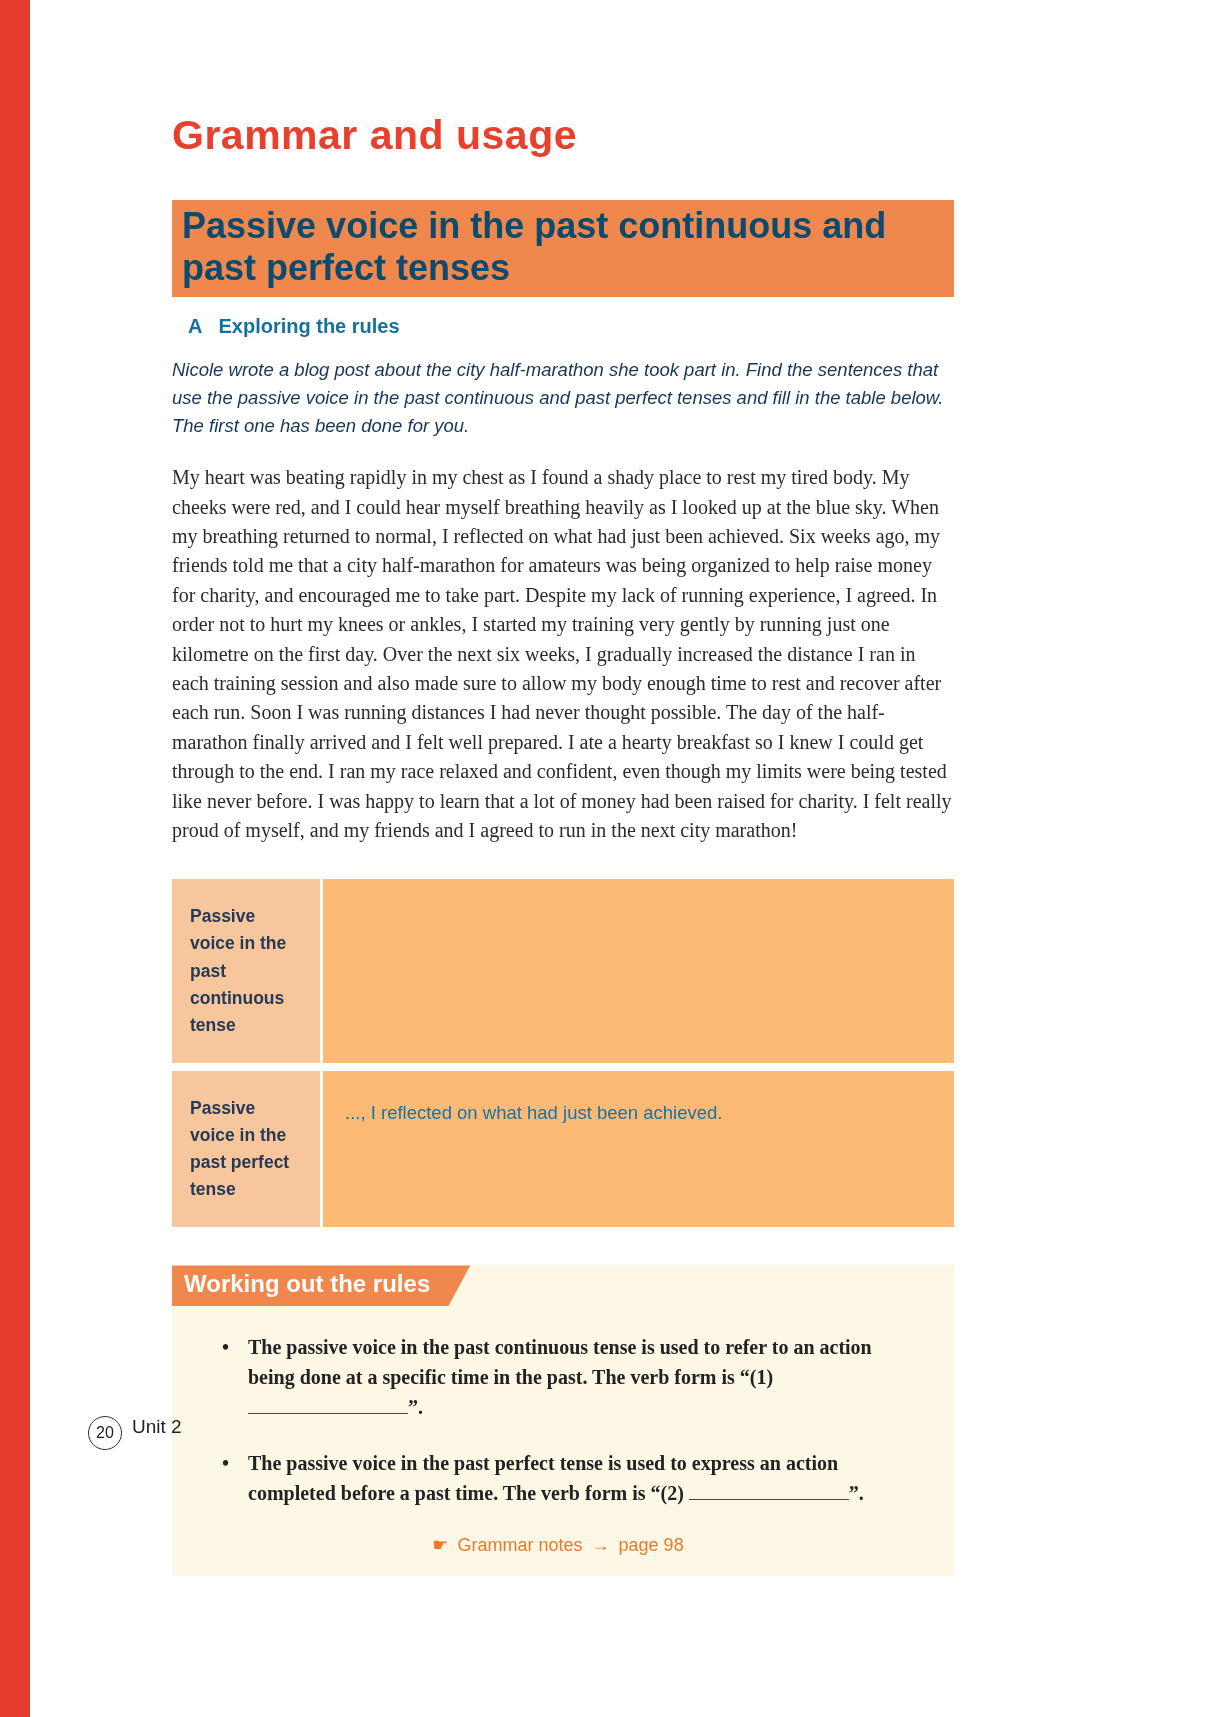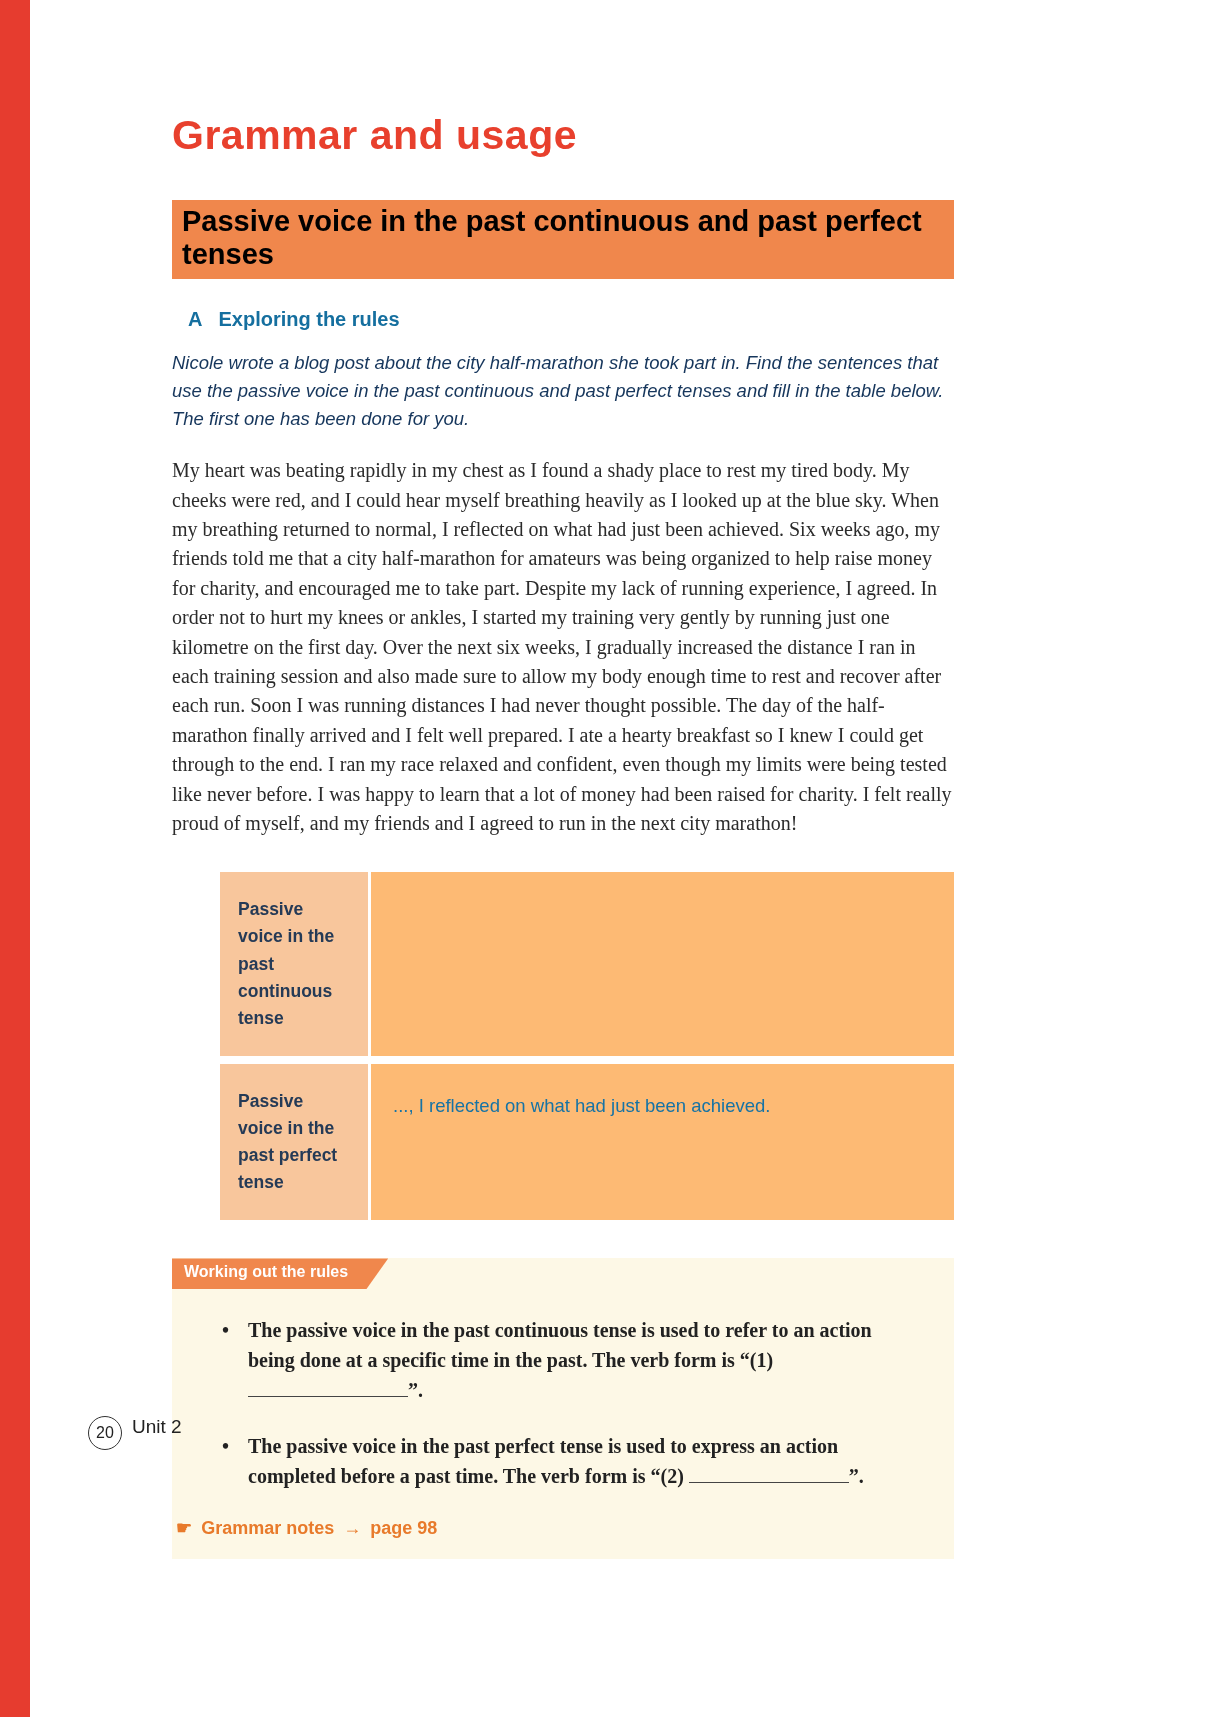--- a/index.html
+++ b/index.html
@@ -26,25 +26,25 @@
   h1.page-title {
     margin: 0 0 41px 0;
     font-size: 41px;
     font-weight: bold;
     color: #e8402d;
     letter-spacing: 0.5px;
     font-family: "Liberation Sans", sans-serif;
   }
   .banner {
     background: #f0874c;
-    color: #000000;
-    font-weight: bold;
-    font-size: 29px;
+    color: #0c4a6e;
+    font-weight: bold;
+    font-size: 36px;
     padding: 5px 12px 8px 10px;
-    margin-bottom: 29px;
+    margin-bottom: 18px;
   }
   h2.section-heading {
     margin: 0 0 18px 16px;
     color: #156f9f;
     font-size: 20px;
     font-weight: bold;
   }
   h2.section-heading .sec-letter { margin-right: 16px; }
   .instructions {
     margin: 0 0 24px 0;
@@ -55,21 +55,21 @@
     font-family: "Liberation Sans", sans-serif;
   }
   .passage {
     margin: 0 0 34px 0;
     font-family: "Liberation Serif", serif;
     font-size: 20px;
     line-height: 1.47;
     color: #2b2b2b;
   }
   .gtable { width: 100%; }
-  .trow { display: flex; margin-bottom: 8px; margin-left: 48px; }
+  .trow { display: flex; margin-bottom: 8px; }
   .tlabel {
     width: 112px;
     min-height: 100px;
     background: #f8c69c;
     padding: 24px 18px;
     font-weight: bold;
     color: #253a56;
     font-size: 17.5px;
     line-height: 1.55;
     display: flex;
@@ -87,21 +87,21 @@
   .rules-box {
     margin-top: 38px;
     background: #fdf8e6;
     padding-bottom: 20px;
     width: 100%;
   }
   .rules-tab {
     display: inline-block;
     background: #f0874c;
     color: #ffffff;
-    font-size: 16px;
+    font-size: 24px;
     font-weight: bold;
     padding: 5px 40px 8px 12px;
     clip-path: polygon(0 0, 100% 0, calc(100% - 22px) 100%, 0 100%);
   }
   .rules-box ul {
     list-style: none;
     margin: 26px 0 0 0;
     padding: 0 55px 0 50px;
     font-weight: bold;
   }
@@ -123,26 +123,25 @@
     color: #222222;
   }
   .blank {
     display: inline-block;
     width: 160px;
     border-bottom: 1.5px solid #444444;
     height: 1em;
     vertical-align: baseline;
   }
   .notes {
-    text-align: left;
+    text-align: center;
     color: #e87a2b;
     font-size: 18px;
     padding-right: 14px;
     cursor: pointer;
-    font-weight: bold;
   }
   .notes span { margin-left: 4px; }
   .footer {
     position: absolute;
     left: 88px;
     top: 1416px;
     display: flex;
     gap: 10px;
   }
   .pagenum {

